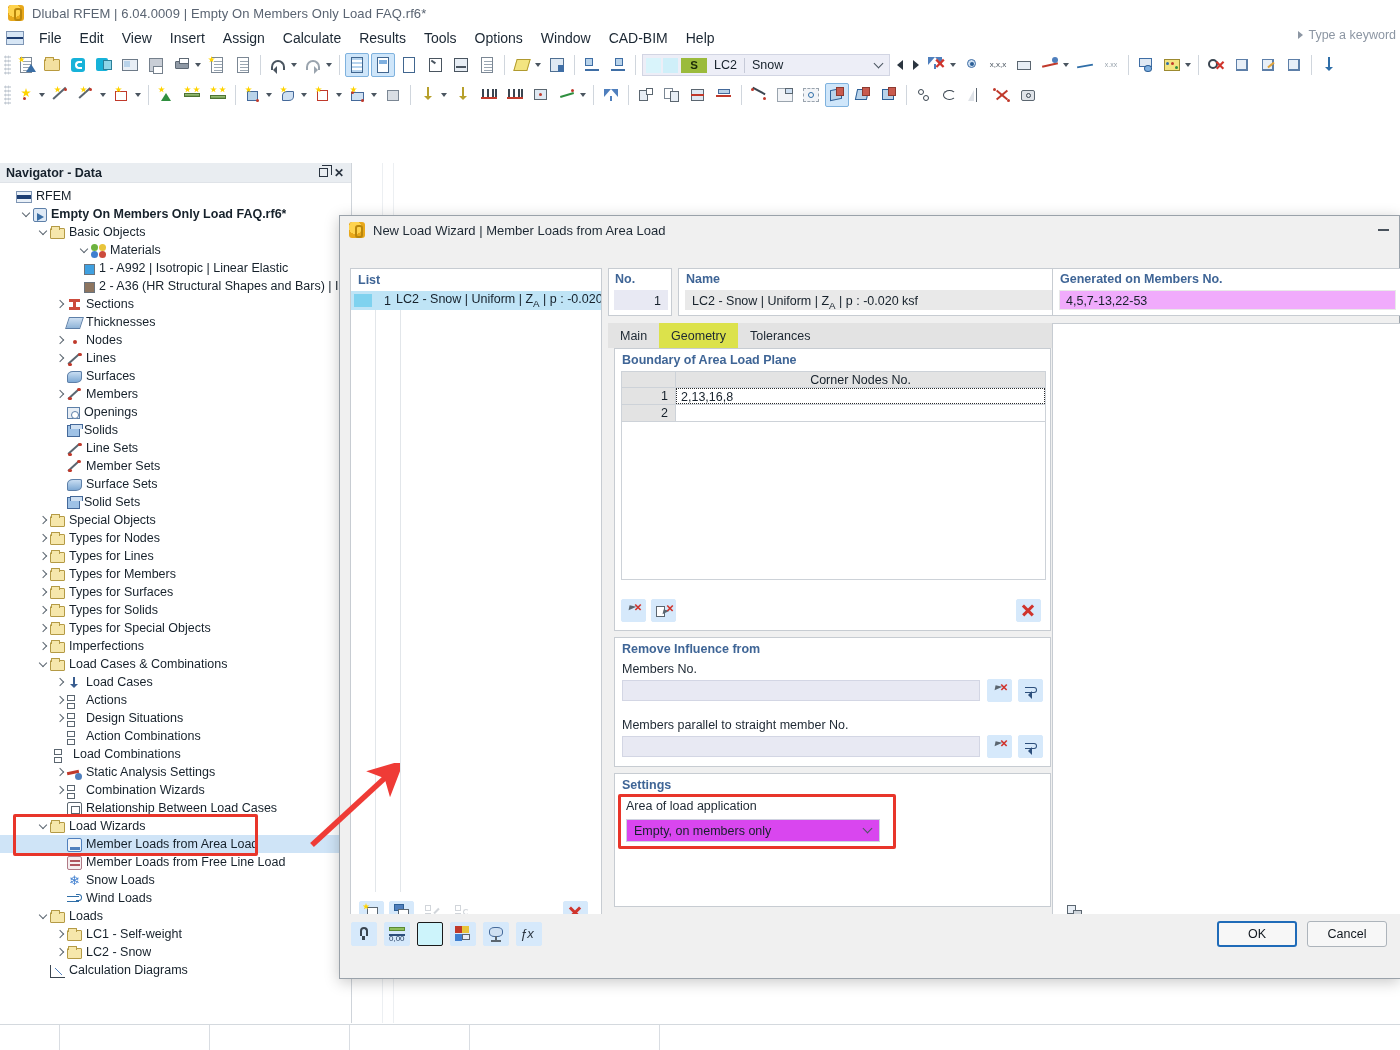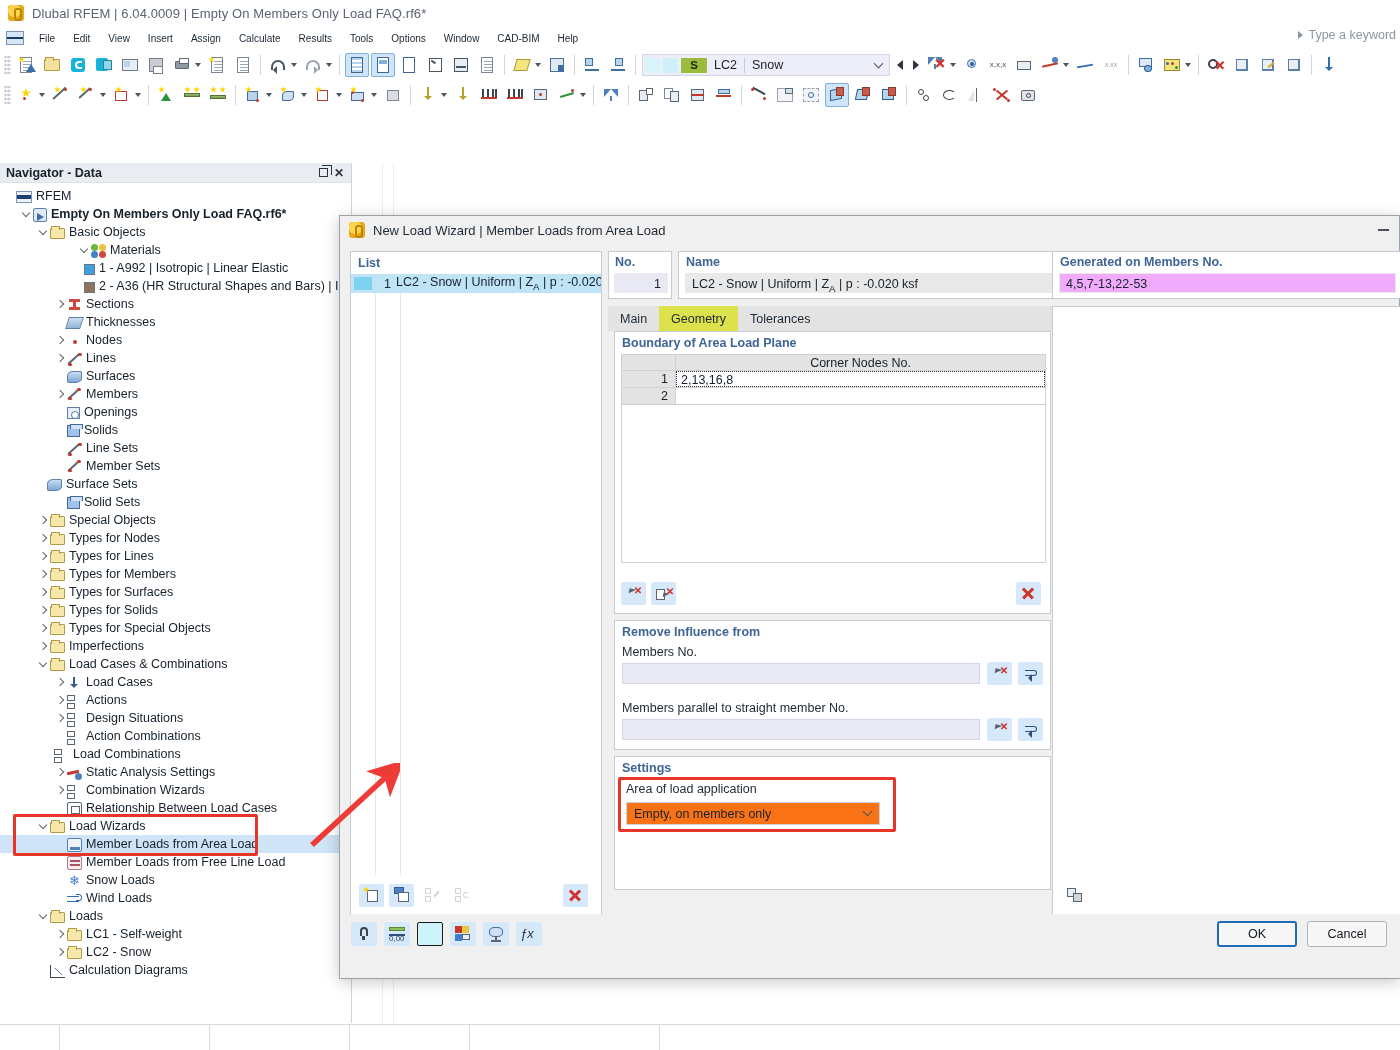--- a/index.html
+++ b/index.html
@@ -30,21 +30,21 @@
   
   #menubar{
     position:absolute; left:0; top:26px; width:1400px; height:24px;
     background:#ffffff; display:flex; align-items:center; padding-left:4px;
   }
   .menu-logo{
     width:18px;height:14px;margin:0 6px 0 2px;flex:0 0 auto;
     background:linear-gradient(#d7e6f5 0 38%, #1b3b6f 38% 62%, #d7e6f5 62% 100%);
     border:1px solid #7e95b4;
   }
-  .menu-item{ padding:2px 9px; font-size:10px; color:#1b2733; cursor:default; white-space:nowrap;}
+  .menu-item{ padding:2px 9px; font-size:14px; color:#1b2733; cursor:default; white-space:nowrap;}
   #keyword-search{
     position:absolute; right:4px; top:28px; display:flex; align-items:center; gap:5px;
     color:#8c96a3; font-size:12.5px;
   }
   #keyword-search .tri{ width:0;height:0;border-left:5px solid #8c96a3;border-top:4px solid transparent;border-bottom:4px solid transparent;}
 
   
   .toolbar{
     position:absolute; left:0; width:1400px; height:30px;
     background:#ffffff; display:flex; align-items:center; padding-left:2px;
@@ -185,21 +185,21 @@
     background:#f0f0f0; border:1px solid #9aa2aa;
     box-shadow:0 3px 14px rgba(0,0,0,.22);
   }
   #dlg-title{
     height:28px; background:#f0f0f0; display:flex;align-items:center;gap:8px;padding-left:9px;
   }
   #dlg-title .t{ font-size:13px;color:#1d2833;}
   #dlg-title .min{margin-left:auto;width:32px;height:26px;display:flex;align-items:center;justify-content:center;color:#49525c;}
   #dlg-title .min i{display:block;width:11px;height:1.5px;background:#49525c;}
 
-  #dlg-body{ position:absolute; left:0; top:24px; width:1061px; height:700px; }
+  #dlg-body{ position:absolute; left:0; top:41px; width:1061px; height:700px; }
 
   
   #list-panel{
     position:absolute; left:10px; top:11px; width:252px; height:665px;
     background:#ffffff; border:1px solid #c7ccd2;
   }
   .grp-title{ color:#3f6596; font-weight:bold; font-size:12.5px; }
   #list-panel .hd{ padding:4px 0 3px 7px; }
   #list-rows{ position:absolute; left:0; top:22px; right:0; bottom:40px; }
   .list-row{ height:19px; display:flex; align-items:center; background:#bfe4f6; }
@@ -261,21 +261,21 @@
   #bd-toolbar{ position:absolute; left:6px; bottom:7px; width:425px; height:25px; display:flex; align-items:center;}
   #bd-toolbar .spacer{flex:1;}
 
   #sec-remove{ left:6px; top:289px; width:437px; height:130px;}
   .fldlabel{ font-size:12.5px; color:#1d2833; }
   .grayinput{ background:#e8e9f3; border:1px solid #d3d6e4; height:21px; }
 
   #sec-settings{ left:6px; top:425px; width:437px; height:134px;}
 
   #combo-area{ position:absolute; left:11px; top:45px; width:254px; height:23px;
-      background:#f97316;border:1px solid #cfd2e0;display:flex;align-items:center;padding-left:7px;}
+      background:#d946ef;border:1px solid #cfd2e0;display:flex;align-items:center;padding-left:7px;}
   #combo-area .chev{width:auto;margin-left:auto;margin-right:8px;}
   #combo-area .chev i{width:7px;height:7px;border-right:1.6px solid #4a5560;border-bottom:1.6px solid #4a5560;transform:rotate(45deg);margin-top:-4px;}
 
   
   .redbox{ position:absolute; border:3px solid #e8352a; border-radius:2px; pointer-events:none; }
   #gen-members-card{ position:absolute; left:712px; top:11px; width:349px; height:48px; background:#fff;border:1px solid #c7ccd2;}
   #gen-members-card .hd{ padding:3px 0 0 7px;}
   #gen-input{ position:absolute; left:6px; bottom:5px; width:337px; height:20px; background:#f0abfc;border:1px solid #e9e9e9;
       padding-left:6px;line-height:20px;font-size:12.5px;}
   #preview-card{ position:absolute; left:712px; top:66px; width:349px; height:610px; background:#fff;border:1px solid #c7ccd2;}
@@ -896,21 +896,21 @@
       <div class="trow" style="padding-left: 53px;">
         <span class="chev none"></span>
         <span class="ticon ti-line"></span>
         <span class="tlabel">Line Sets</span>
       </div>
       <div class="trow" style="padding-left: 53px;">
         <span class="chev none"></span>
         <span class="ticon ti-memb"></span>
         <span class="tlabel">Member Sets</span>
       </div>
-      <div class="trow" style="padding-left: 33px;">
+      <div class="trow" style="padding-left: 53px;">
         <span class="chev none"></span>
         <span class="ticon ti-surf"></span>
         <span class="tlabel">Surface Sets</span>
       </div>
       <div class="trow" style="padding-left: 53px;">
         <span class="chev none"></span>
         <span class="ticon ti-solid"></span>
         <span class="tlabel">Solid Sets</span>
       </div>
       <div class="trow" style="padding-left: 36px;">

